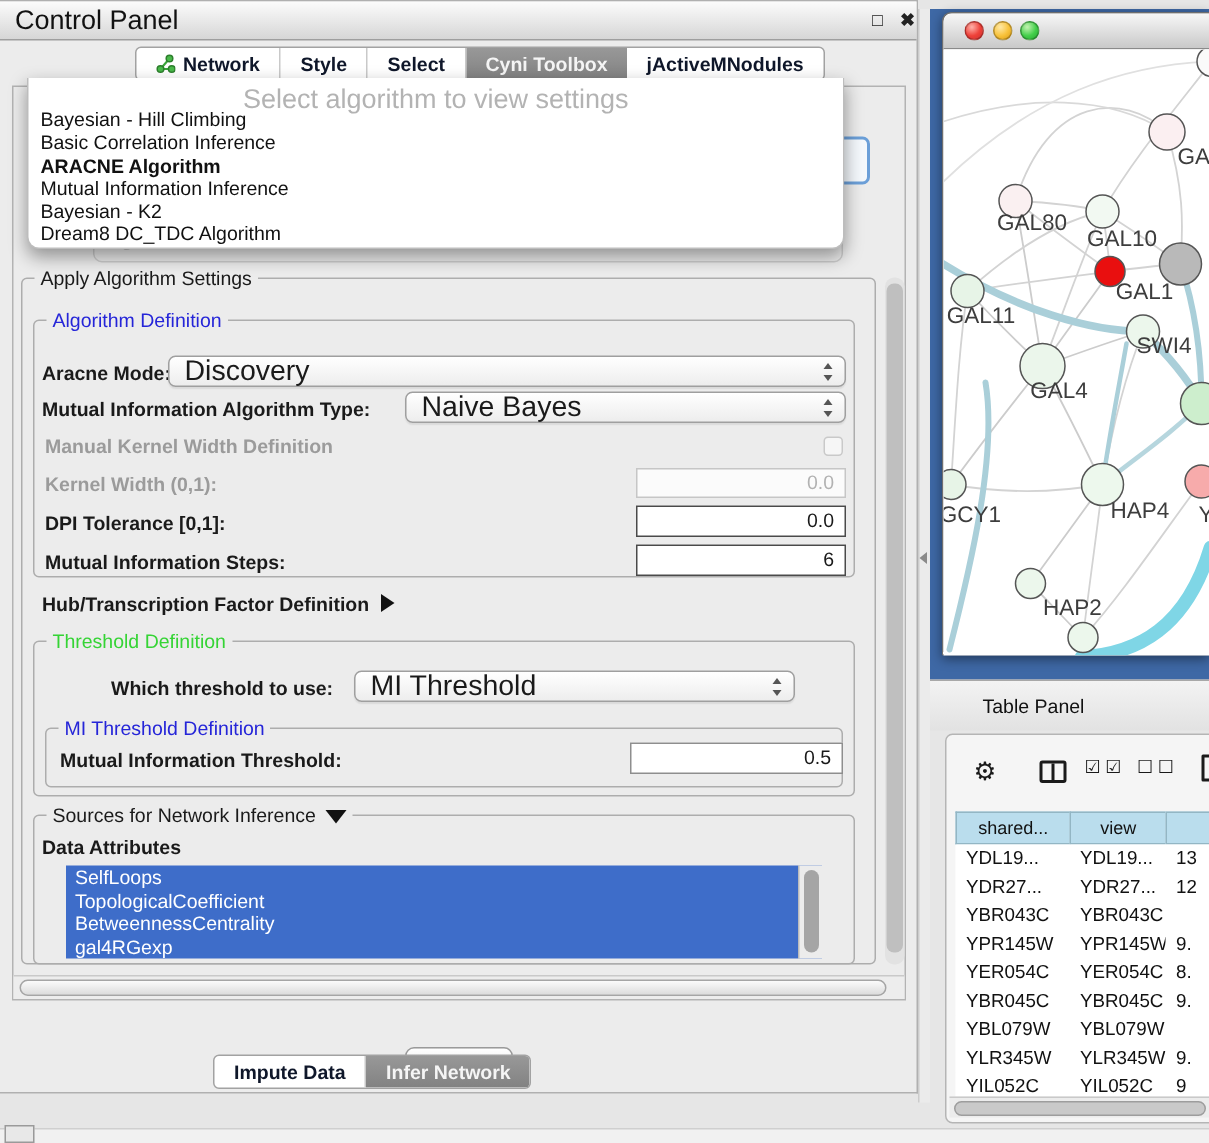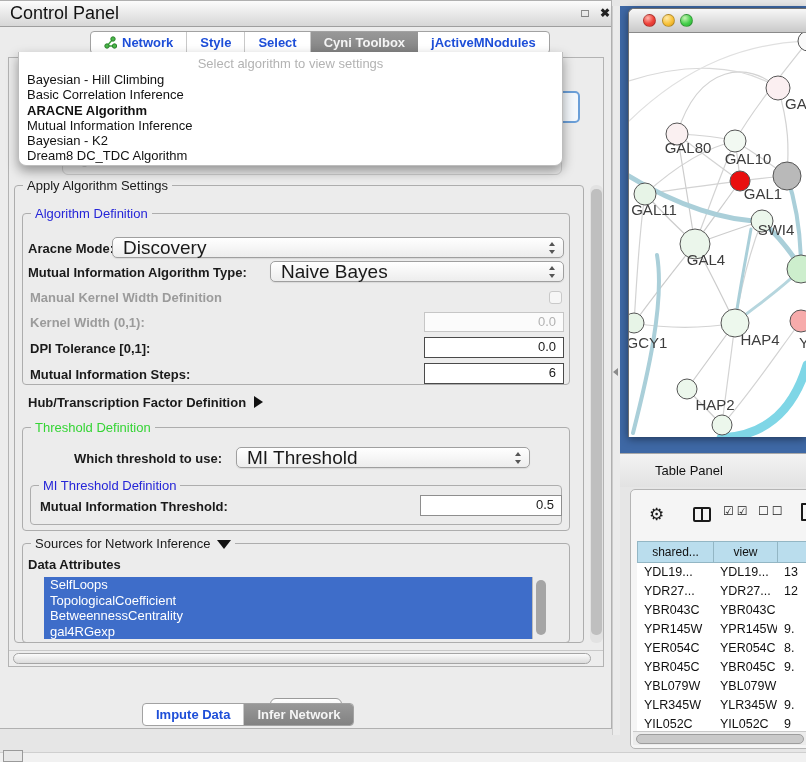--- a/index.html
+++ b/index.html
@@ -26,21 +26,21 @@
     border-bottom:1px solid #9e9e9e;
   }
   .titlebar .t-title { position:absolute; left:10px; line-height:25px; font-size:18px; color:#111; }
   .win-btn { position:absolute; top:4px; width:16px; height:16px; line-height:16px; text-align:center; font-size:12px; font-weight:bold; color:#222; cursor:default; }
 
   .seg-tabs {
     position:absolute; display:flex; height:23px;
     background:#fff; border:1px solid #a2a2a2; border-radius:4px;
     font-weight:bold; font-size:13px; overflow:hidden;
   }
-  .seg { display:flex; align-items:center; padding:0 13px; border-right:1px solid #c9c9c9; color:#1d4ed8; white-space:nowrap; }
+  .seg { display:flex; align-items:center; padding:0 13px; border-right:1px solid #c9c9c9; color:#0f172a; white-space:nowrap; }
   .seg:last-child { border-right:none; }
   .seg.selected { background:linear-gradient(#989898,#828282); color:#f5f5f5; border-right:none; }
   .seg .tab-icon { margin-right:5px; display:inline-flex; }
 
   #inner-panel {
     position:absolute; left:8px; top:56px; width:596px; height:610px;
     border:1px solid #b3b3b3; background:#ececec;
   }
 
   
@@ -70,21 +70,21 @@
   .tri-right { display:inline-block; width:0; height:0; border-top:6px solid transparent; border-bottom:6px solid transparent; border-left:9px solid #111; margin-left:8px; vertical-align:-1px; }
   .tri-down { display:inline-block; width:0; height:0; border-left:7px solid transparent; border-right:7px solid transparent; border-top:9px solid #111; margin-left:6px; vertical-align:-1px; }
 
   
   #algo-popup {
     position:absolute; left:18px; top:51px; width:545px; height:114px;
     background:#fff; border:1px solid #bdbdbd; border-top:none;
     border-radius:0 0 8px 8px; box-shadow:0 5px 12px rgba(0,0,0,0.38);
     z-index:60; overflow:hidden;
   }
-  #popup-prompt { text-align:center; color:#b3b3b3; font-size:13px; padding-top:4px; height:20px; }
+  #popup-prompt { text-align:center; color:#b3b3b3; font-size:18px; padding-top:4px; height:20px; }
   .popup-item { height:15.3px; line-height:15.3px; padding-left:8px; font-size:13px; color:#111; white-space:nowrap; }
   .popup-item.bold { font-weight:bold; }
 
   #combo-fragment { position:absolute; left:558px; top:90px; width:22px; height:32px;
     border:2px solid #6b9fd8; border-radius:5px; background:#f4f8fc; z-index:40; }
   #obscured-combo { position:absolute; left:62px; top:144px; width:500px; height:30px;
     border:1px solid #cdcdcd; border-radius:6px; background:#ececec;
     color:#c4c4c4; line-height:28px; padding-left:18px; z-index:30; }
 
   

